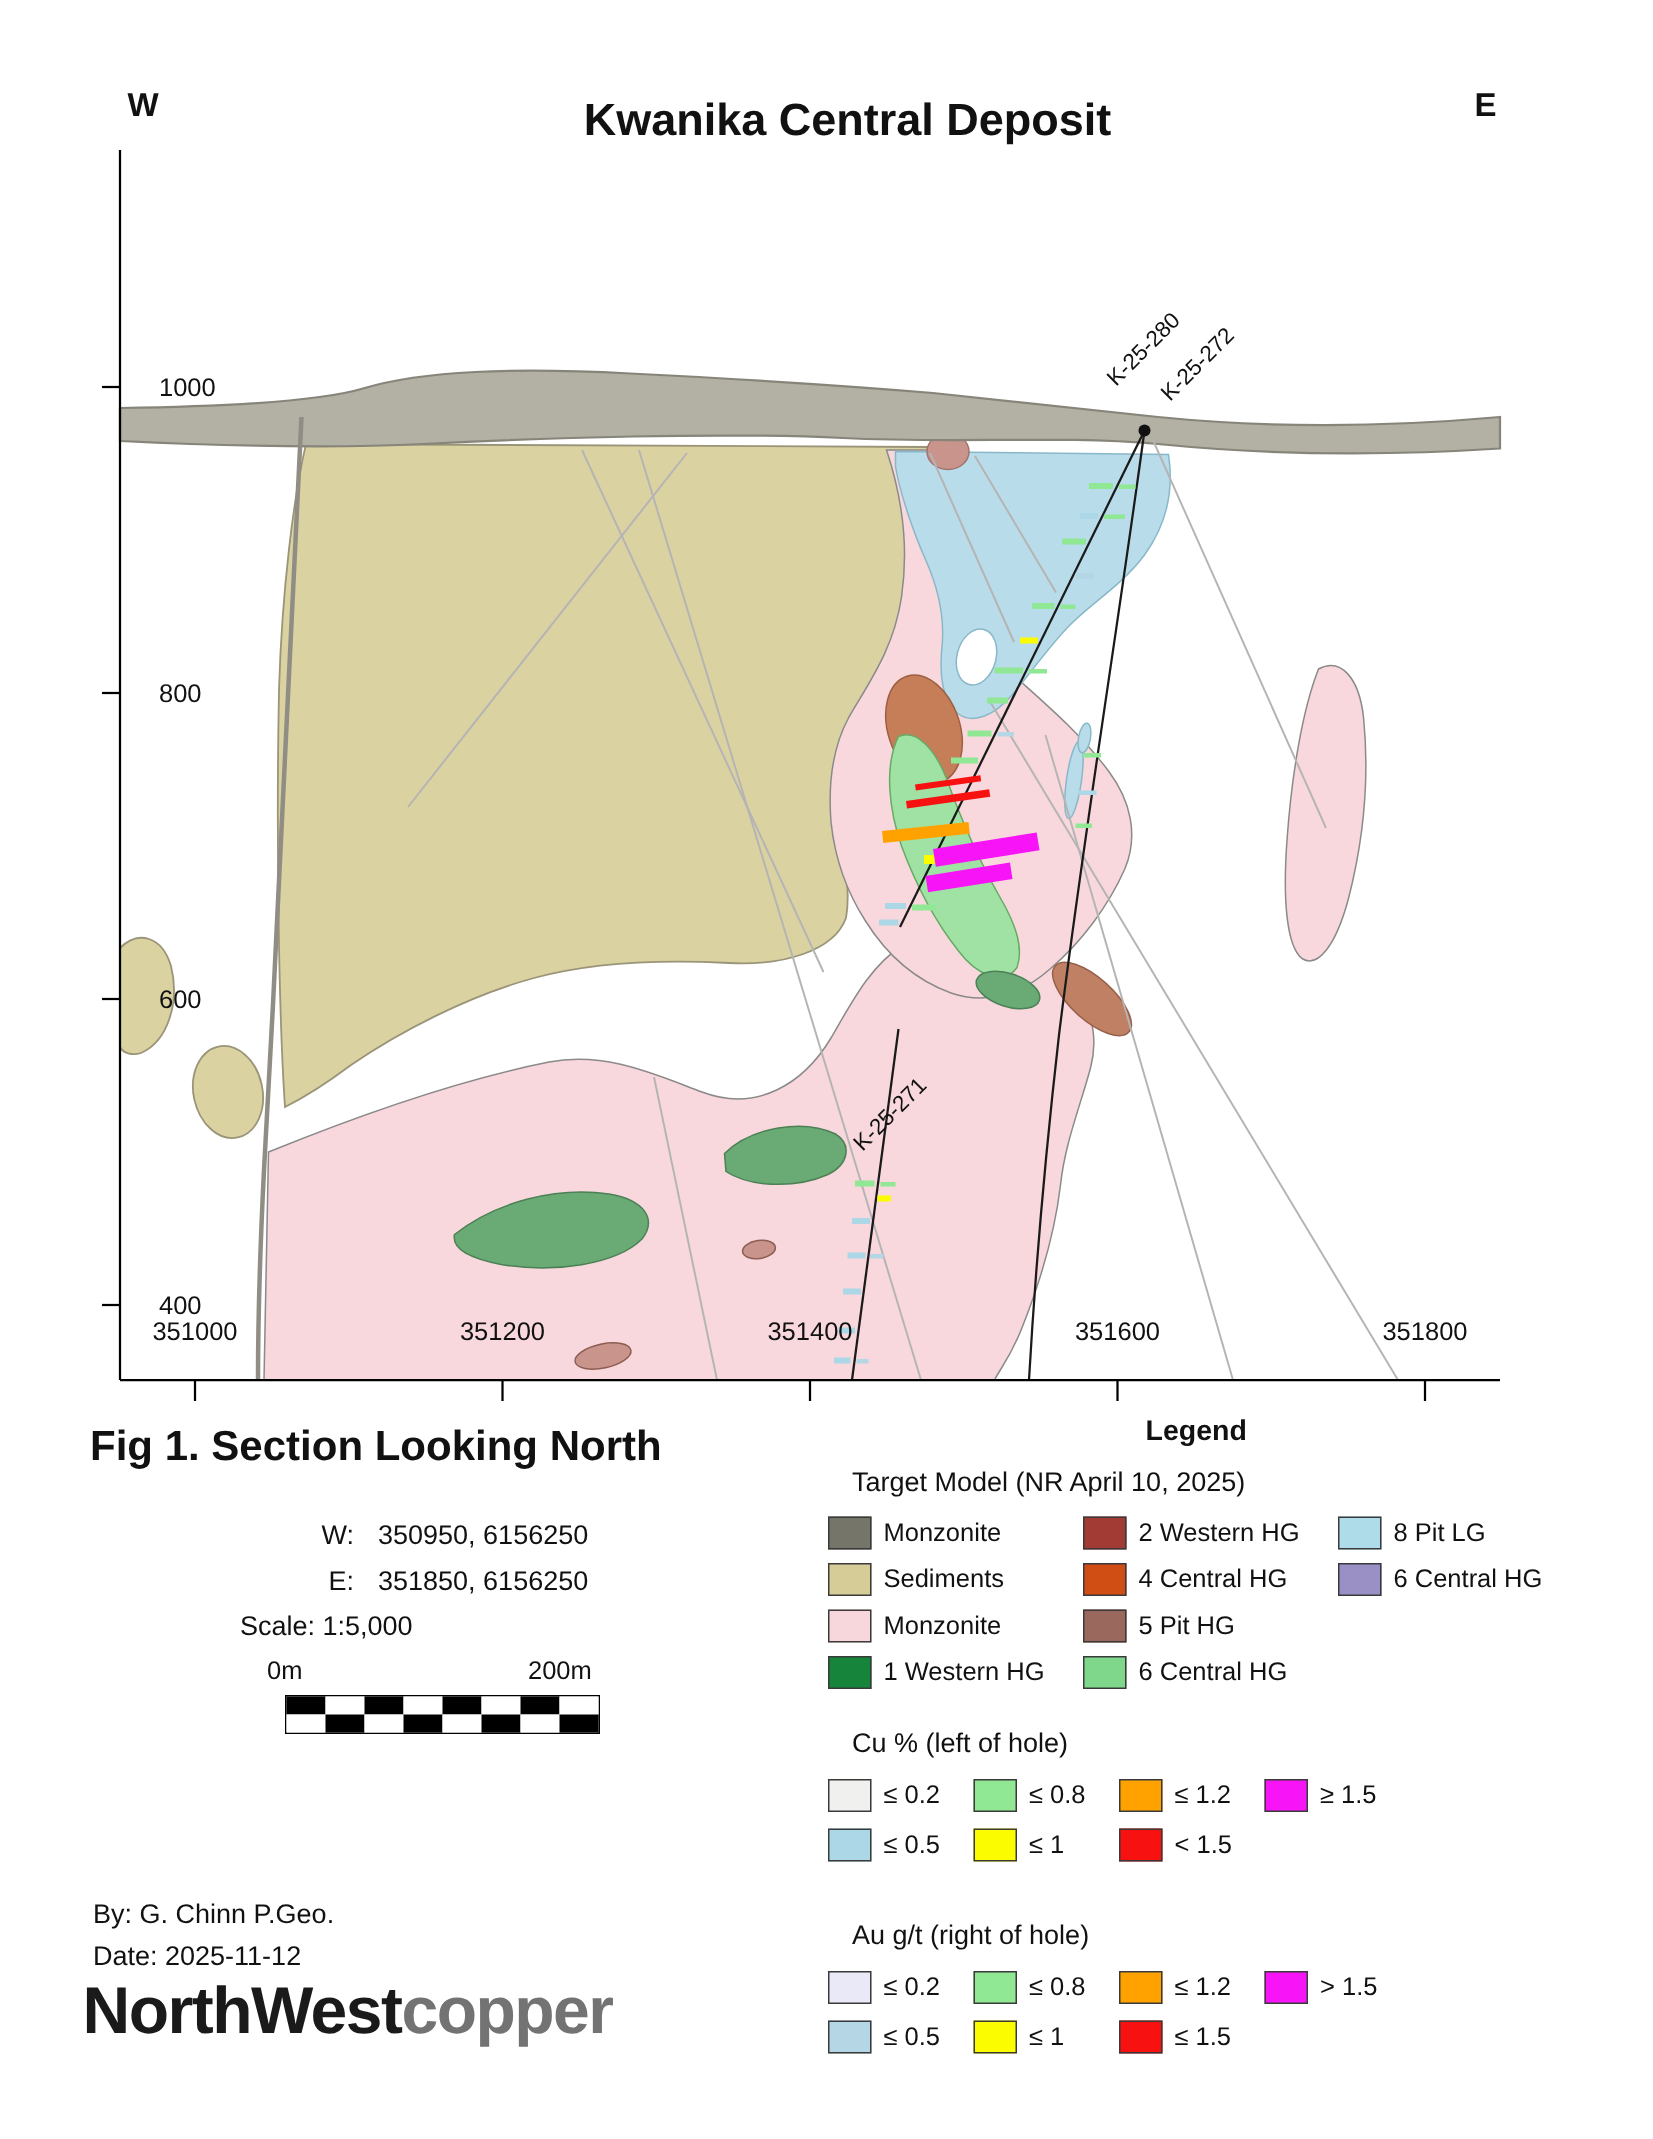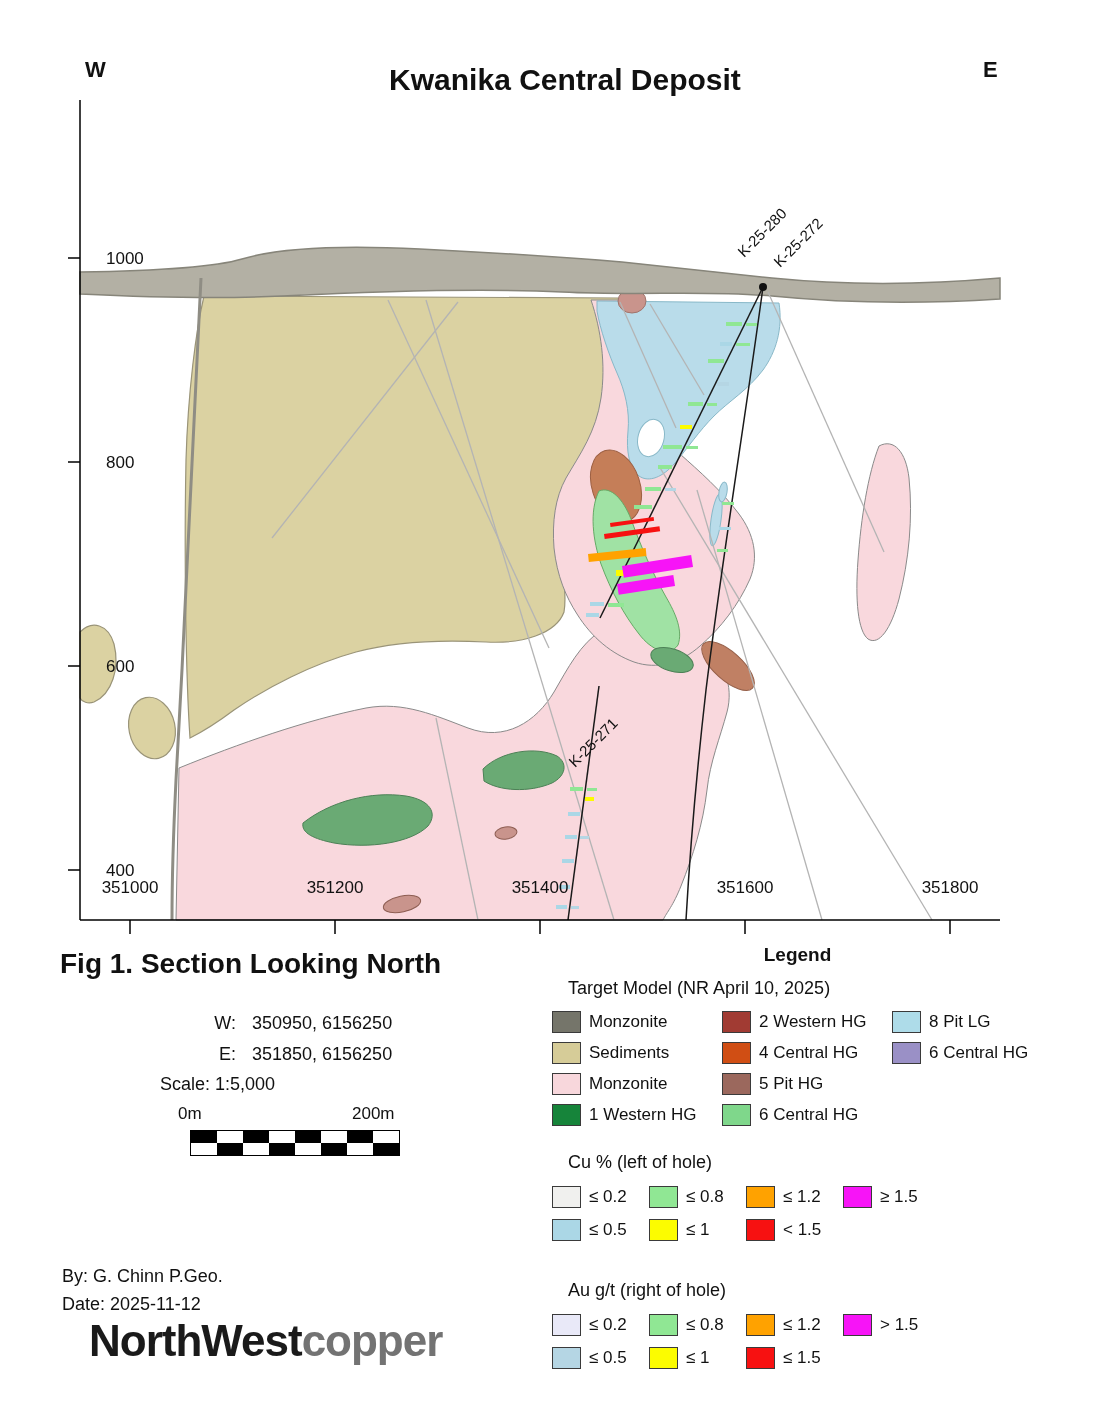--- a/index.html
+++ b/index.html
@@ -32,21 +32,21 @@
   .au-title{top:1280px;}
   .lgrid{position:absolute;left:552px;display:grid;grid-auto-flow:column;}
   .tm-grid{top:1006px;grid-template-rows:repeat(4,31px);grid-auto-columns:170px;}
   .cu-grid{top:1180px;grid-template-rows:repeat(2,33px);grid-auto-columns:97px;}
   .au-grid{top:1308px;grid-template-rows:repeat(2,33px);grid-auto-columns:97px;}
   .li{display:flex;align-items:center;gap:8px;font-size:17px;}
   .sw{width:27px;height:20px;border:1px solid #3a3a3a;flex:0 0 auto;}
 
   .byline{position:absolute;left:62px;top:1262px;font-size:18px;line-height:28px;}
   .logo{position:absolute;left:55px;top:1316px;font-size:44px;font-weight:bold;letter-spacing:-1px;}
-  .logo .black{color:#1a1a1a;margin-left:34px;}
+  .logo .black{color:#1a1a1a;}
   .logo .blue{color:#737373;}
 </style>
 </head>
 <body>
 
 <div class="page">
 
   <svg width="1102" height="938" viewBox="0 0 1102 938">
 
     <text class="t-title" x="565" y="90" text-anchor="middle">Kwanika Central Deposit</text>

